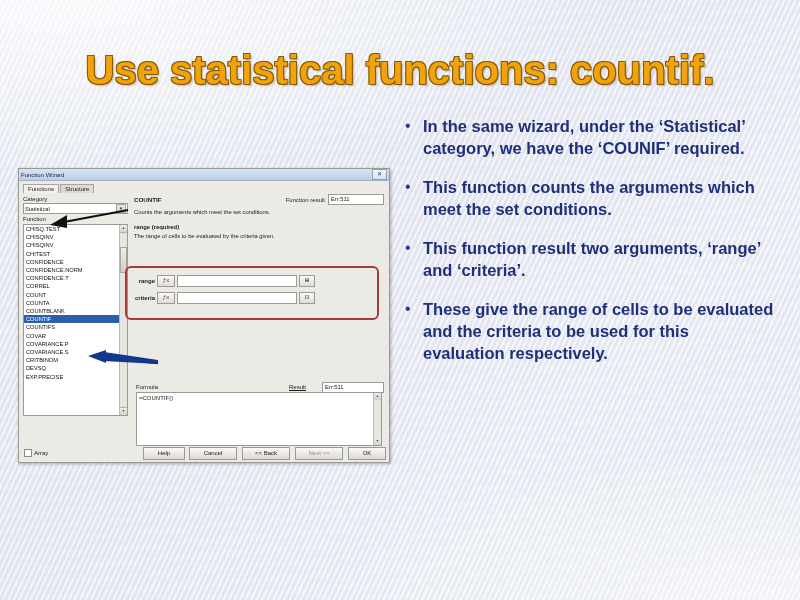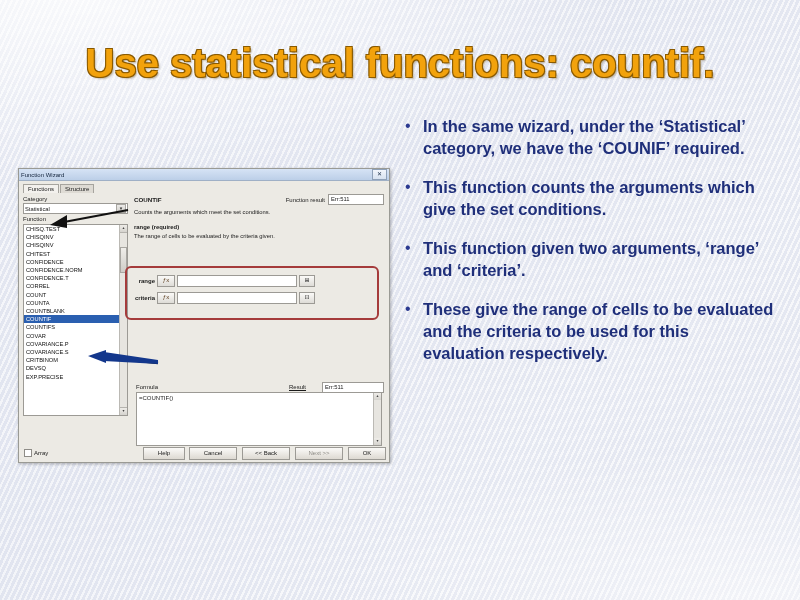--- a/index.html
+++ b/index.html
@@ -32,21 +32,21 @@
     inset: 0;
     background:
       radial-gradient(ellipse 900px 300px at 10% 0%, rgba(255,255,255,0.75), rgba(255,255,255,0) 60%),
       radial-gradient(ellipse 700px 260px at 95% 100%, rgba(255,255,255,0.55), rgba(255,255,255,0) 60%);
     pointer-events: none;
   }
 
   .slide-title {
     position: absolute;
     left: 0;
-    top: 41px;
+    top: 48px;
     width: 800px;
     text-align: center;
     font-size: 40px;
     font-weight: bold;
     color: #f2a20c;
     text-shadow:
       -1px -1px 0 #8a5a00,
       1px -1px 0 #8a5a00,
       -1px 1px 0 #8a5a00,
       1px 1px 0 #8a5a00,
@@ -433,25 +433,25 @@
 
   <div class="slide-title">Use statistical functions: countif.</div>
 
   <div class="bullets">
     <div class="bullet">
       <div class="bullet-dot">•</div>
       <div class="bullet-text">In the same wizard, under the ‘Statistical’ category, we have the ‘COUNIF’ required.</div>
     </div>
     <div class="bullet">
       <div class="bullet-dot">•</div>
-      <div class="bullet-text">This function counts the arguments which give the set conditions.</div>
+      <div class="bullet-text">This function counts the arguments which meet the set conditions.</div>
     </div>
     <div class="bullet">
       <div class="bullet-dot">•</div>
-      <div class="bullet-text">This function given two arguments, ‘range’ and ‘criteria’.</div>
+      <div class="bullet-text">This function result two arguments, ‘range’ and ‘criteria’.</div>
     </div>
     <div class="bullet">
       <div class="bullet-dot">•</div>
       <div class="bullet-text">These give the range of cells to be evaluated and the criteria to be used for this evaluation respectively.</div>
     </div>
   </div>
 
   <div class="dialog">
 
     <div class="dlg-titlebar">

